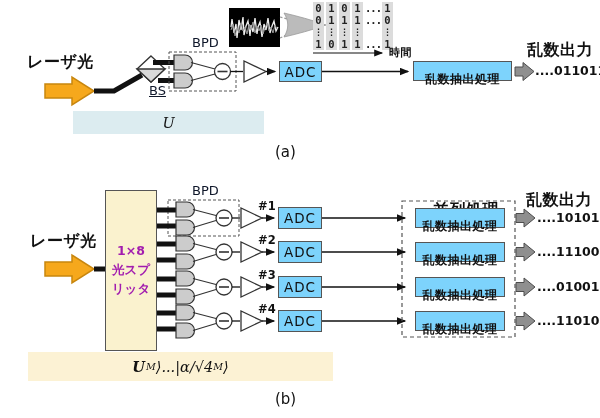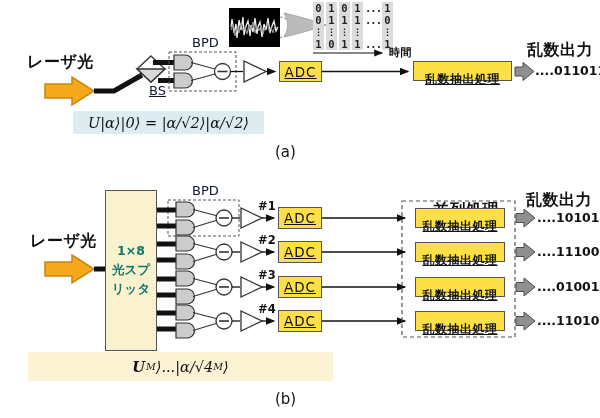--- a/index.html
+++ b/index.html
@@ -2,33 +2,33 @@
 <html><head>
 <meta charset="utf-8">
 <style>
   html,body{margin:0;padding:0;background:#fff;}
   #stage{position:relative;width:600px;height:418px;background:#ffffff;overflow:hidden;
          font-family:"DejaVu Sans",sans-serif;color:#111;}
   .abs{position:absolute;}
   svg{position:absolute;left:0;top:0;}
   .jp{font-weight:600;font-size:16px;letter-spacing:0.5px;color:#111;white-space:nowrap;}
   .lat{font-size:12.5px;color:#0f172a;white-space:nowrap;}
-  .box{position:absolute;background:#fde047;border:1.5px solid #555;display:flex;
-       align-items:center;justify-content:center;box-sizing:border-box;text-decoration:underline;}
+  .box{position:absolute;background:#7dd3fc;border:1.5px solid #555;display:flex;
+       align-items:center;justify-content:center;box-sizing:border-box;}
   .adc{font-size:13.5px;letter-spacing:1px;color:#111;}
   .ext{font-size:12px;font-weight:600;letter-spacing:0.5px;color:#111;margin-top:16px;}
   .out{font-size:12.5px;font-weight:600;color:#111;white-space:nowrap;}
   .chid{font-size:11.5px;font-weight:600;color:#111;}
   .formula{font-family:"DejaVu Serif",serif;font-style:italic;font-size:14.5px;color:#111;
            display:flex;align-items:center;justify-content:center;white-space:nowrap;box-sizing:border-box;}
   .formula sup{font-size:9.5px;font-style:italic;line-height:0;}
   .fu-b{font-weight:bold;margin-right:1px;}
   .caption{font-size:15px;color:#111;}
   .splitter{position:absolute;background:#FAF2CE;border:1.5px solid #555;box-sizing:border-box;
-            text-align:center;font-size:12.5px;font-weight:600;line-height:19px;color:#0f766e;}
+            text-align:center;font-size:12.5px;font-weight:600;line-height:19px;color:#a21caf;}
   .splitter span{display:block;}
   .bitrow{display:flex;height:12px;line-height:12px;}
   .bc{display:inline-block;width:11px;margin-right:2px;text-align:center;background:#DCDCDC;
       font-family:"DejaVu Sans Mono",monospace;font-size:10.5px;font-weight:bold;color:#222;}
   .bd{display:inline-block;width:17px;text-align:center;background:transparent;
       font-family:"DejaVu Sans Mono",monospace;font-size:10.5px;font-weight:bold;color:#222;letter-spacing:-1px;}
   .vd{font-size:9px;}
 </style>
 </head>
 <body>
@@ -209,21 +209,20 @@
         <span class="bc">1</span>
         <span class="bc">1</span>
         <span class="bd">....</span>
         <span class="bc">1</span>
     </div>
   </div>
   <div class="abs jp" style="left:389px;top:45px;font-size:11px;">時間</div>
 
   <div class="formula abs" style="left:73px;top:111px;width:191px;height:23px;background:#DCECF0;">
     <span>U</span>
-      <span>|α⟩|0⟩ = |α/√2⟩|α/√2⟩</span>
   </div>
   <div class="abs caption" style="left:275px;top:143px;">(a)</div>
 
   <div class="abs jp" style="left:30px;top:231px;">レーザ光</div>
   <div class="splitter" style="left:105px;top:190px;width:52px;height:161px;padding-top:50px;">
     <span>1×8</span>
     <span>光スプ</span>
     <span>リッタ</span>
   </div>
   <div class="abs lat" style="left:192px;top:183px;font-size:13px;">BPD</div>

